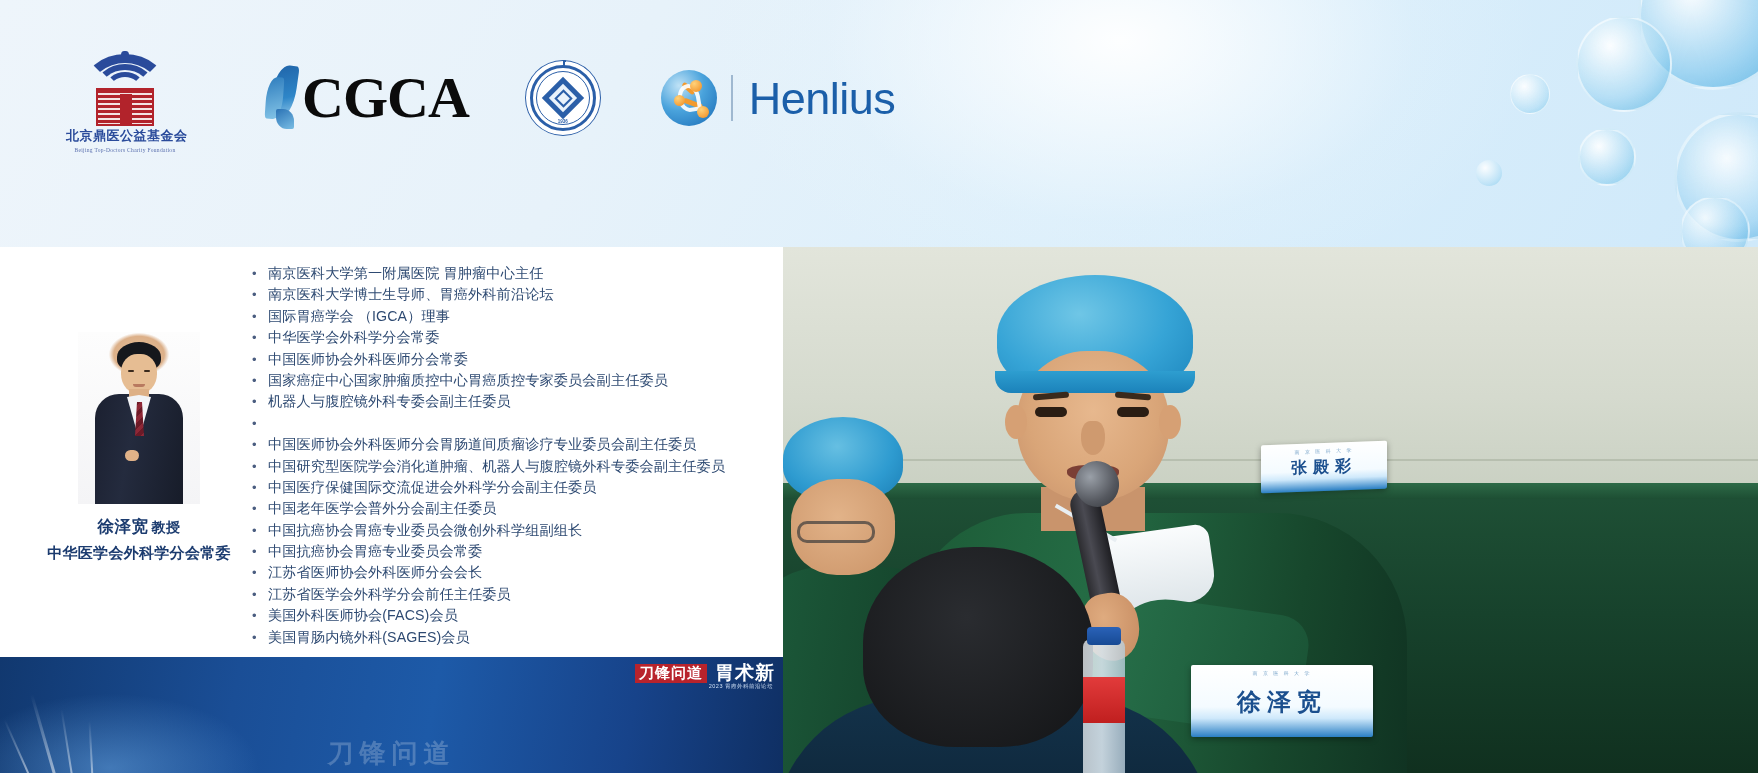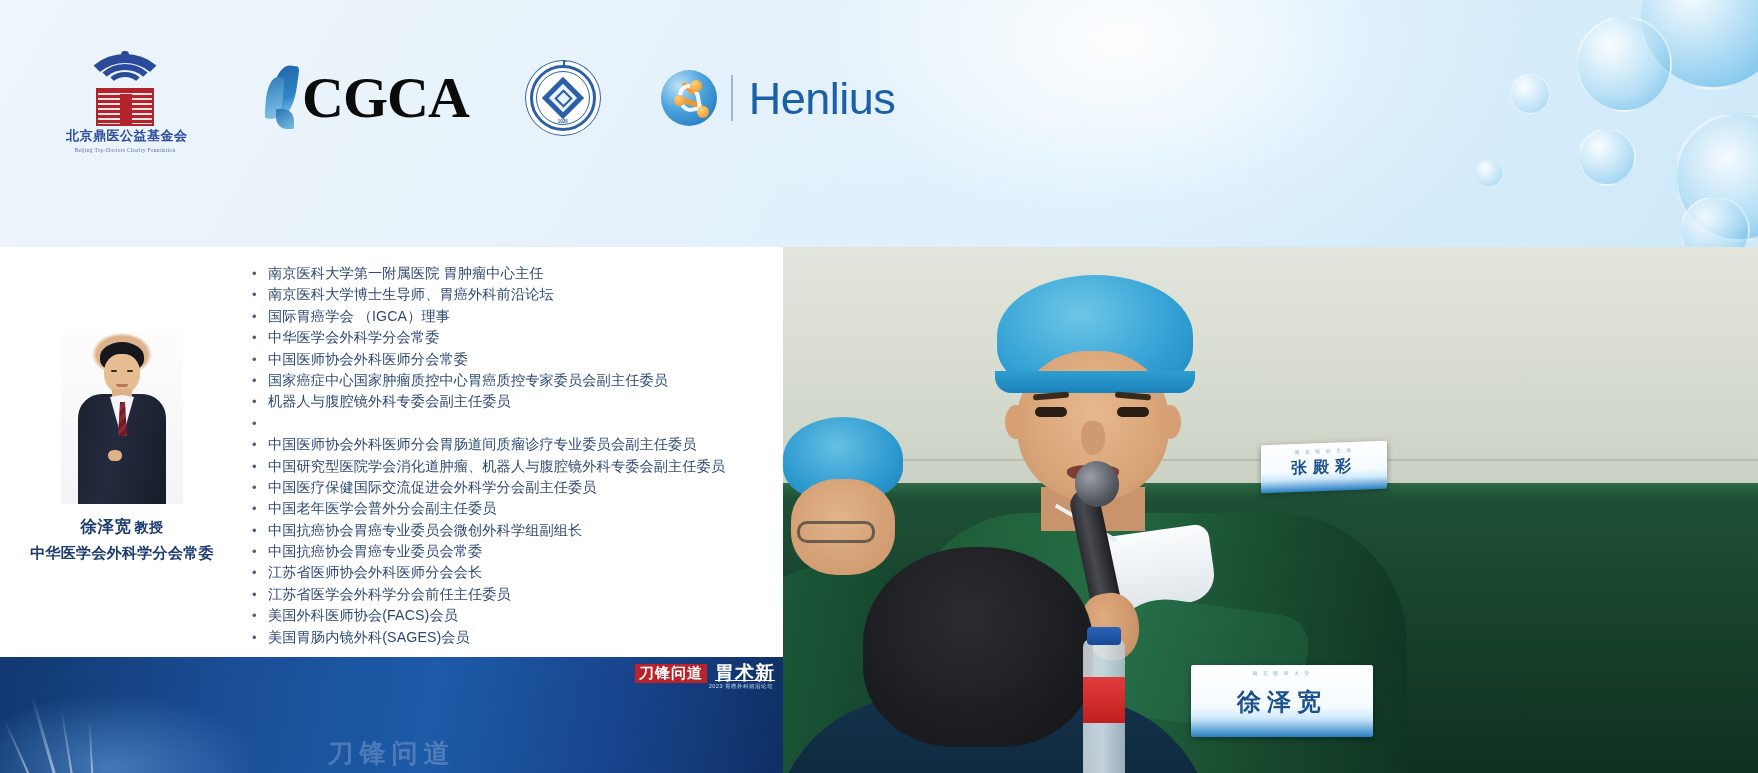--- a/index.html
+++ b/index.html
@@ -110,21 +110,21 @@
      border: 4px solid #ffffff; border-radius: 50% 50% 0 50%; transform: rotate(-10deg); opacity: .9; }
   #hen-divider { width: 2px; height: 46px; background: #9fb8d0; margin: 0 16px 0 14px; }
   #hen-text { font-family: "Liberation Sans", sans-serif; font-weight: 400; font-size: 45px;
      color: #1b5fa9; letter-spacing: -.5px; line-height: 1; }
 
   
   #slide {
     position: absolute; left: 0; top: 247px; width: 783px; height: 410px;
     background: #ffffff; overflow: hidden;
   }
-  #speaker-block { position: absolute; left: 11px; top: 85px; width: 222px; text-align: center; }
+  #speaker-block { position: absolute; left: 28px; top: 85px; width: 222px; text-align: center; }
   #speaker-photo {
     width: 122px; height: 172px; margin: 0 auto;
     background:
       radial-gradient(ellipse 42px 30px at 50% 13%, #e8c29a 0%, #dcb089 60%, rgba(220,176,137,0) 72%),
       linear-gradient(#fdfdfd, #f4f4f6);
     position: relative; overflow: hidden;
   }
   .ph-hair { position: absolute; left: 50%; top: 10px; width: 44px; height: 30px; margin-left: -22px;
      background: #15171c; border-radius: 50% 50% 42% 42%; }
   .ph-face { position: absolute; left: 50%; top: 22px; width: 36px; height: 40px; margin-left: -18px;
@@ -159,21 +159,21 @@
   .r1 { left: 42px; bottom: -6px; width: 3px; height: 86px; transform: rotate(-16deg); }
   .r2 { left: 66px; bottom: -6px; width: 2px; height: 70px; transform: rotate(-9deg); }
   .r3 { left: 90px; bottom: -6px; width: 2px; height: 58px; transform: rotate(-3deg); }
   .r4 { left: 16px; bottom: -6px; width: 2px; height: 62px; transform: rotate(-24deg); }
   #strip-glow { position: absolute; left: -40px; bottom: -70px; width: 300px; height: 150px;
      background: radial-gradient(ellipse at center, rgba(120,185,245,.45), rgba(120,185,245,0) 70%); }
   #strip-brand { position: absolute; right: 8px; top: 6px; display: flex; align-items: flex-end; gap: 8px; }
   #brand-seal { font-family: "Liberation Serif", serif; font-weight: 700; font-size: 15px; color: #ffffff;
      letter-spacing: 1px; background: #b8232c; padding: 1px 4px; line-height: 17px; }
   #brand-main { font-family: "Liberation Serif", serif; font-weight: 700; font-size: 19px; color: #ffffff;
-     letter-spacing: 1px; line-height: 20px; text-decoration: underline; }
+     letter-spacing: 1px; line-height: 20px; }
   #brand-sub { position: absolute; right: 10px; top: 26px; font-size: 5.5px; color: #cfe0f5; letter-spacing: .5px; }
   #strip-center { position: absolute; left: 0; right: 0; bottom: 2px; text-align: center;
      font-family: "Liberation Serif", serif; font-size: 26px; font-weight: 700;
      color: rgba(255,255,255,.22); letter-spacing: 6px; }
 
   
   #video {
     position: absolute; left: 783px; top: 247px; width: 975px; height: 526px;
     background: linear-gradient(#d9ddd4, #cfd5c9);
     overflow: hidden;

